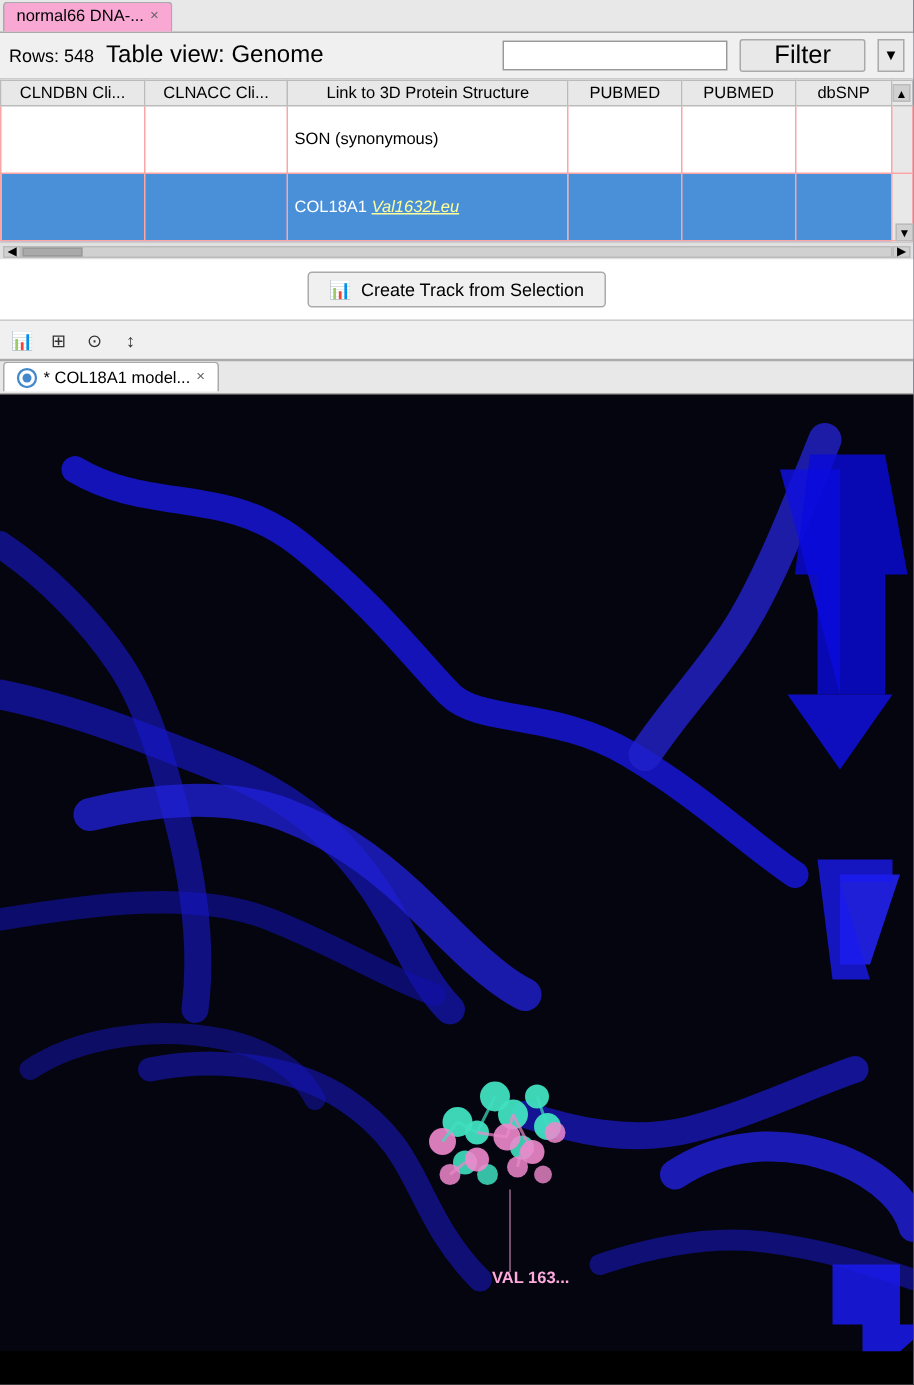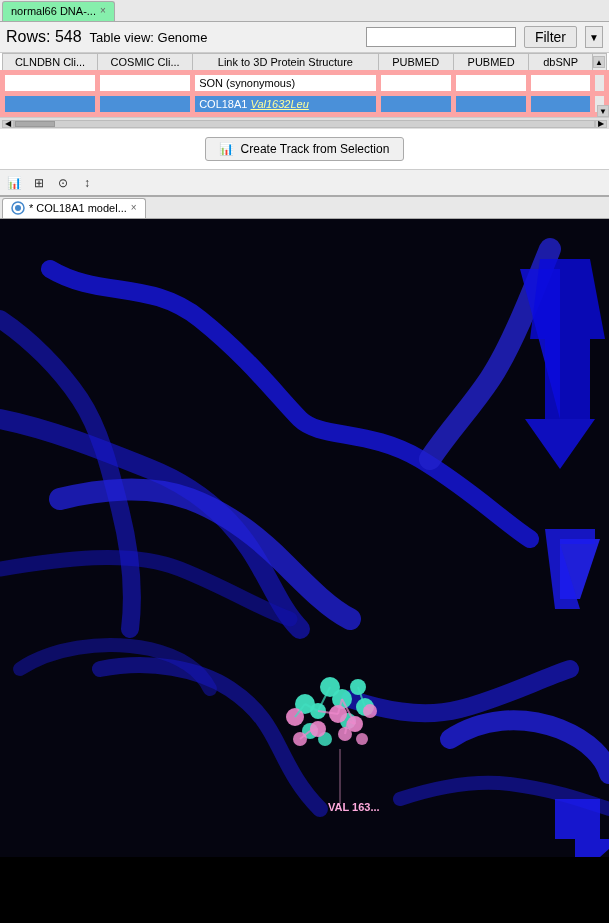--- a/index.html
+++ b/index.html
@@ -21,21 +21,21 @@
       padding: 0 8px;
       background: #f5f5f5;
       border: 1px solid #aaa;
       border-bottom: none;
       border-radius: 3px 3px 0 0;
       font-size: 11px;
       cursor: pointer;
       gap: 4px;
     }
     .tab.active {
-      background: #86efac;
+      background: #f9a8d4;
       z-index: 1;
     }
     .tab-close {
       font-size: 10px;
       color: #666;
       cursor: pointer;
       line-height: 1;
     }
 
     
@@ -44,38 +44,38 @@
       border-bottom: 2px solid #aaa;
     }
     .top-toolbar {
       display: flex;
       align-items: center;
       padding: 4px 6px;
       background: #f0f0f0;
       border-bottom: 1px solid #ccc;
       gap: 8px;
     }
-    .rows-info { font-size: 16px; }
-    .table-view-label { font-size: 13px; }
+    .rows-info { font-size: 12px; }
+    .table-view-label { font-size: 16px; }
     .search-box {
       margin-left: auto;
       width: 150px;
       height: 20px;
       border: 1px solid #999;
       padding: 0 4px;
       font-size: 11px;
     }
     .filter-btn {
       height: 22px;
-      padding: 0 10px;
+      padding: 0 22px;
       background: #e8e8e8;
       border: 1px solid #aaa;
       border-radius: 2px;
       cursor: pointer;
-      font-size: 14px;
+      font-size: 17px;
     }
     .funnel-btn {
       width: 18px;
       height: 22px;
       background: #e8e8e8;
       border: 1px solid #aaa;
       cursor: pointer;
       display: flex;
       align-items: center;
       justify-content: center;
@@ -93,22 +93,22 @@
       border: 1px solid #bbb;
       padding: 2px 4px;
       text-align: center;
       font-weight: normal;
       white-space: nowrap;
       overflow: hidden;
       text-overflow: ellipsis;
       max-width: 100px;
     }
     .data-table td {
-      border: 5px solid #fca5a5;
-      padding: 2px 4px;
+      border: 1px solid #fca5a5;
+      padding: 16px 4px;
       white-space: nowrap;
     }
     .row-selected td {
       background: #4a90d9;
       color: #fff;
     }
     .row-selected .link-cell a {
       color: #ffff99;
     }
     .link-cell a {
@@ -190,21 +190,21 @@
       display: flex;
       align-items: center;
       justify-content: center;
       font-size: 8px;
       cursor: pointer;
     }
 
     
     .second-tab-bar {
       display: flex;
-      align-items: center;
+      align-items: flex-start;
       background: #e8e8e8;
       border-bottom: 1px solid #aaa;
       height: 22px;
       padding-left: 2px;
     }
     .second-tab {
       display: flex;
       align-items: center;
       height: 20px;
       padding: 0 8px;
@@ -287,21 +287,21 @@
         <col class="col-clnacccli">
         <col class="col-link">
         <col class="col-cosmic">
         <col class="col-pubmed">
         <col class="col-dbsnp">
         <col class="col-scroll">
       </colgroup>
       <thead>
         <tr>
           <th>CLNDBN Cli...</th>
-          <th>COSMIC Cli...</th>
+          <th>CLNACC Cli...</th>
           <th>Link to 3D Protein Structure</th>
           <th>PUBMED</th>
           <th>PUBMED</th>
           <th>dbSNP</th>
           <th style="background:#e8e8e8; border:1px solid #bbb; padding:0;">
             <div class="vscroll-arrow">▲</div>
           </th>
         </tr>
       </thead>
       <tbody id="table-body">

